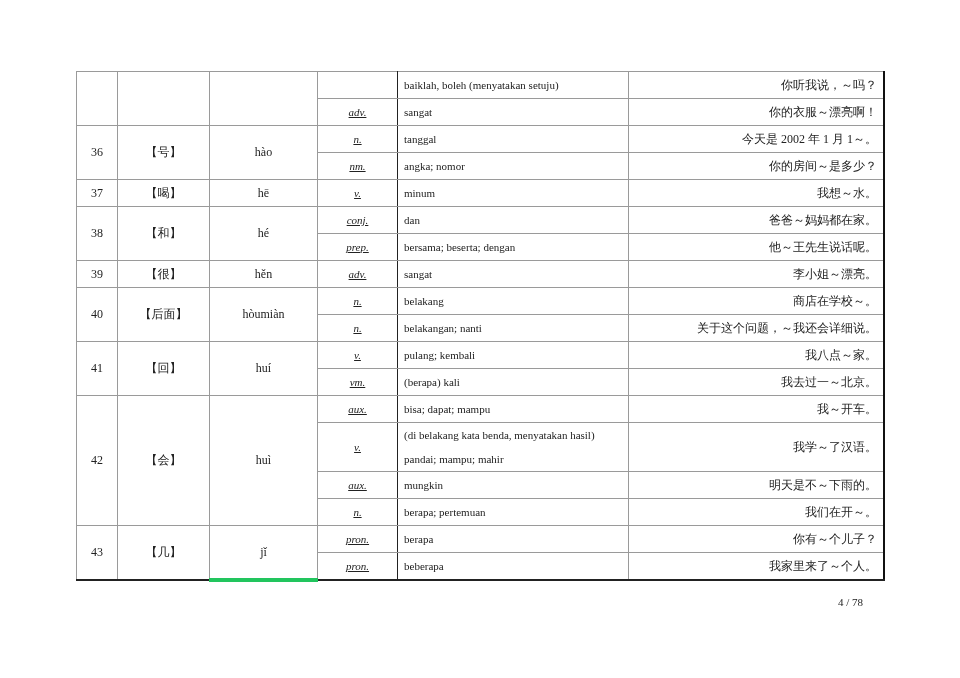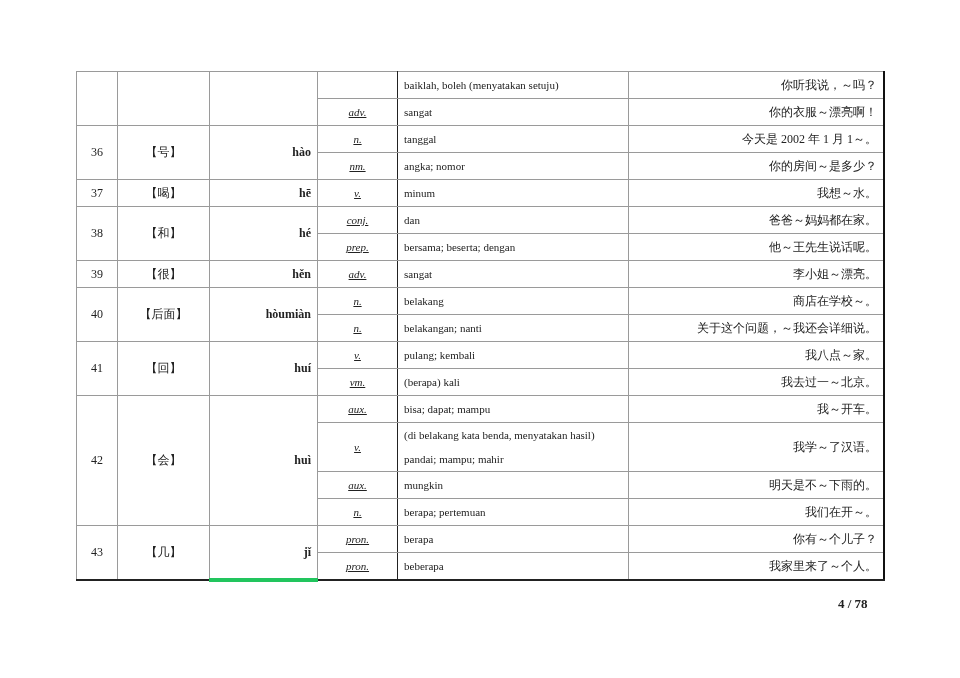--- a/index.html
+++ b/index.html
@@ -3,29 +3,29 @@
 <meta charset="utf-8">
 <style>
   html, body { margin:0; padding:0; background:#ffffff; }
   body { width:960px; height:678px; position:relative; overflow:hidden;
          font-family:"Liberation Serif","DejaVu Serif",serif; color:#222; }
   table.vocab { position:absolute; left:76px; top:71px; border-collapse:collapse;
                 table-layout:fixed; width:809px; font-size:11px; }
   table.vocab td { border:1px solid #9a9a9a; padding:0 6px; height:26px; vertical-align:middle; }
   table.vocab td.c-no { width:28px; text-align:center; font-size:12px; }
   table.vocab td.c-word { width:79px; text-align:center; font-size:12px; }
-  table.vocab td.c-pin { width:95px; text-align:right; font-size:12px;font-weight:bold; }
+  table.vocab td.c-pin { width:95px; text-align:center; font-size:12px; }
   table.vocab td.c-pos { width:67px; text-align:center; font-style:italic; border-right:1px solid #222;text-decoration:underline; }
   table.vocab td.c-mean { width:218px; text-align:left; }
   table.vocab td.c-ex { text-align:right; font-size:12px; border-right:2px solid #111; }
   table.vocab tr.tall td { height:34px; }
   table.vocab tr.entry-start td { border-top:1px solid #444; }
   table.vocab tr.last td { border-bottom:2px solid #222; }
   .mean-two { line-height:24px; }
-  .page-num { position:absolute; left:838px; top:596px; font-size:13px; font-weight:bold;text-align:center; }
+  .page-num { position:absolute; left:838px; top:596px; font-size:11px; font-weight:normal;text-align:center; }
 </style>
 </head>
 <body>
 
 <table class="vocab">
   <tbody>
 
     <tr>
       <td class="c-no" rowspan="2"></td>
       <td class="c-word" rowspan="2"></td>

